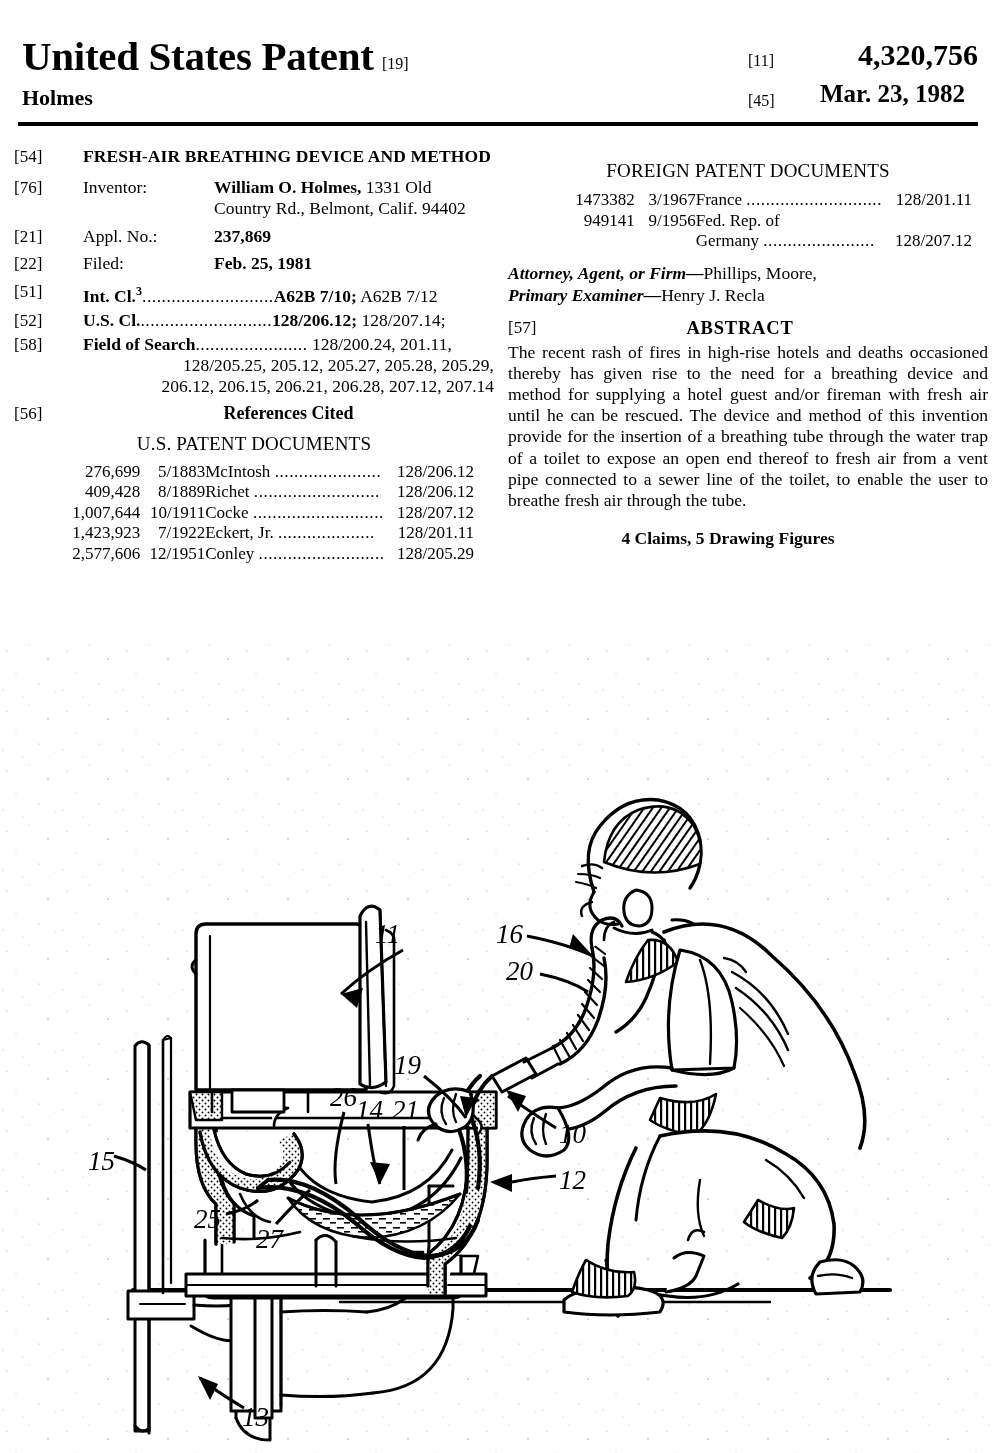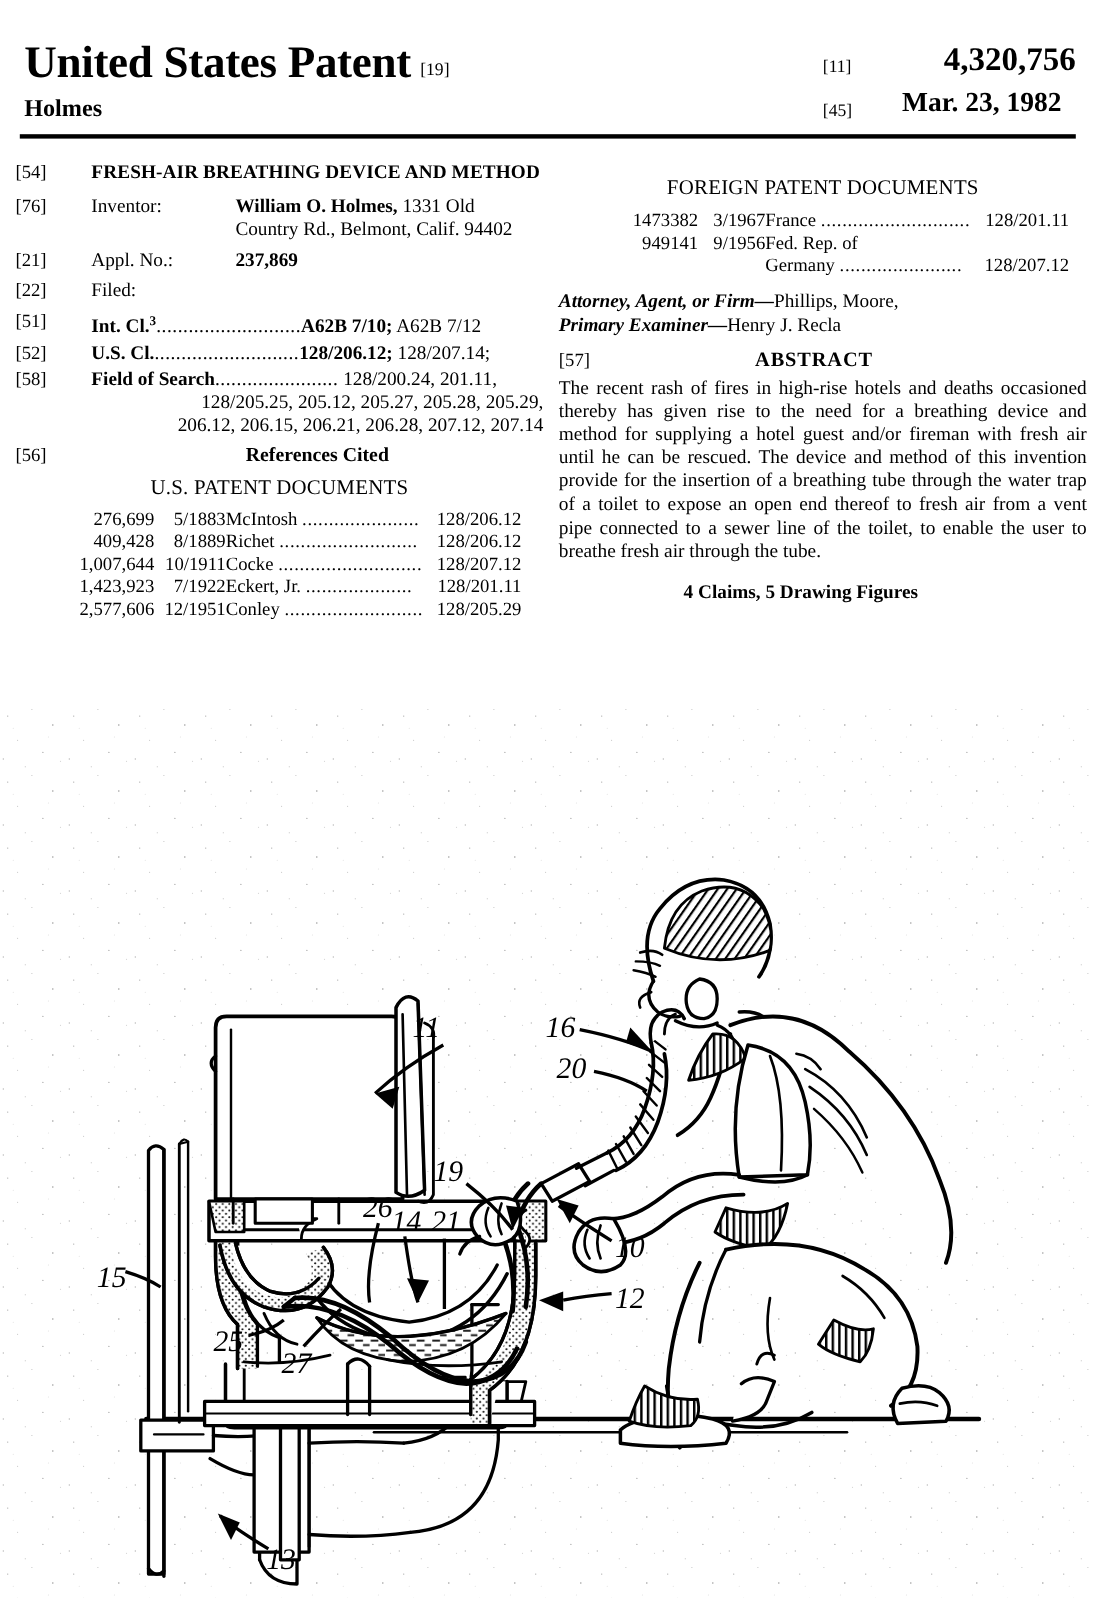--- a/index.html
+++ b/index.html
@@ -261,20 +261,21 @@
 
   <div class="biblio-row row-appl">
     <div class="tag">[21]</div>
     <div class="label label-w">Appl. No.:</div>
     <div class="val b">237,869</div>
   </div>
 
   <div class="biblio-row row-filed">
     <div class="tag">[22]</div>
     <div class="label label-w">Filed:</div>
+    <div class="val b">Feb. 25, 1981</div>
   </div>
 
   <div class="biblio-row">
     <div class="tag">[51]</div>
     <div class="val">
       <span class="b">Int. Cl.</span><span class="b sup">3</span><span class="dots">...........................</span><span class="b">A62B 7/10;</span><span> A62B 7/12</span>
     </div>
   </div>
 
   <div class="biblio-row">

